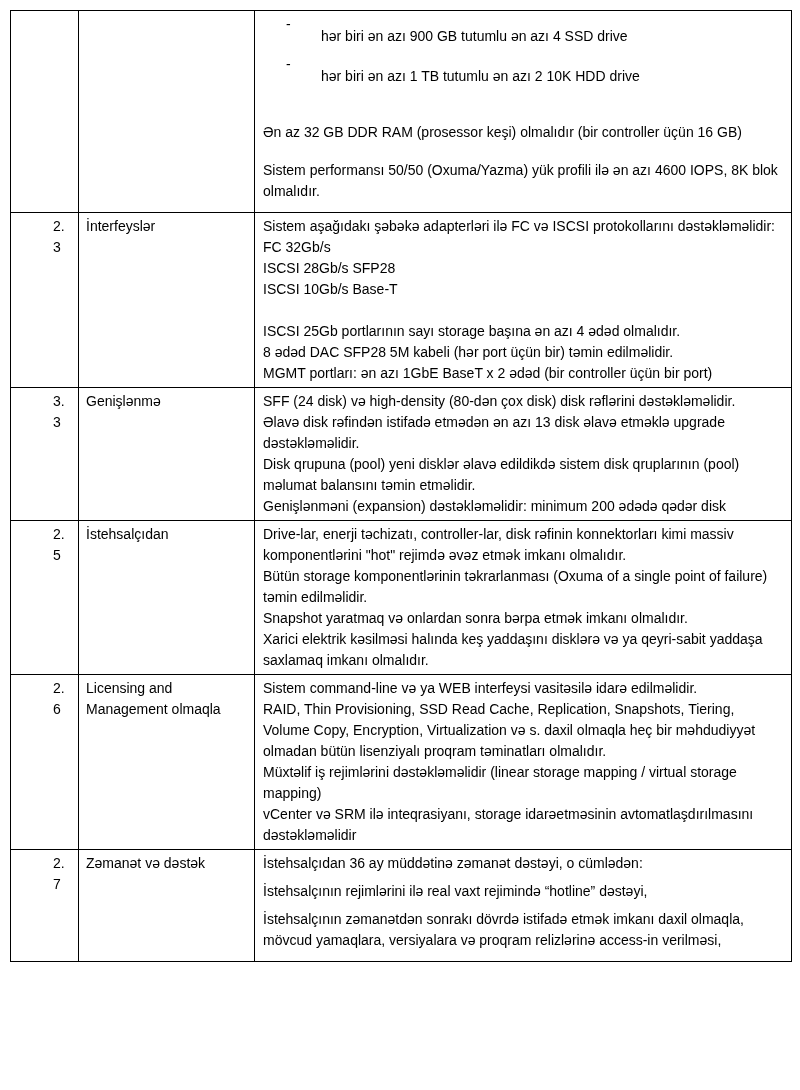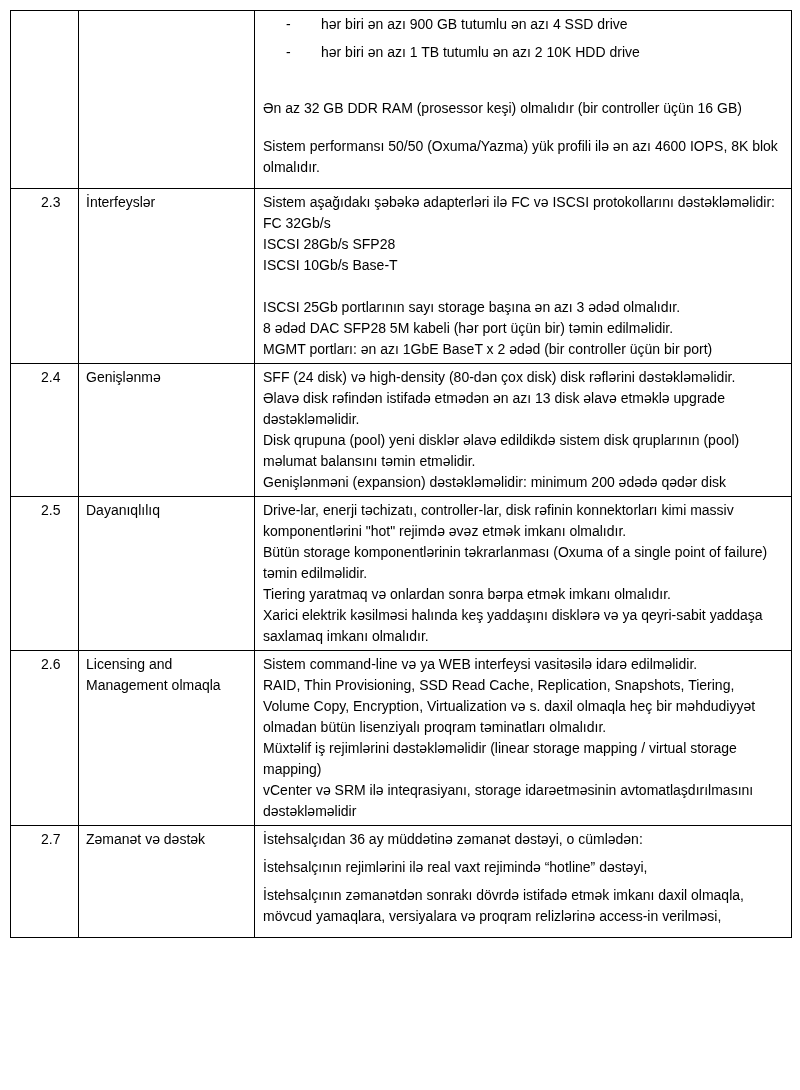--- a/index.html
+++ b/index.html
@@ -26,36 +26,36 @@
   }
   col.c-num  { width: 68px; }
   col.c-name { width: 176px; }
   col.c-desc { width: 537px; }
   td {
     border: 1px solid #000000;
     vertical-align: top;
     padding: 3px 6px;
     word-wrap: break-word;
   }
-  td.col-num  { padding-left: 30px; }
+  td.col-num  { padding-left: 42px; }
   td.col-name { padding-right: 28px; padding-left: 7px; }
   td.col-desc { padding-left: 8px; padding-right: 8px; }
   .para   { margin: 0; }
   .spaced { margin-bottom: 7px; }
   .blank  { height: 21px; }
   .blank-small { height: 10px; }
   .bullet-item {
     display: flex;
     padding-left: 23px;
   }
   .bullet-dash {
     width: 35px;
     flex: 0 0 35px;
   }
-  .bullet-text { flex: 1 1 auto; }
+  .bullet-text { flex: 1 1 auto; margin-top: 12px; }
 </style>
 </head>
 <body>
 
 <div class="page">
   <table class="spec-table">
     <colgroup>
       <col class="c-num">
       <col class="c-name">
       <col class="c-desc">
@@ -81,42 +81,42 @@
         </tr>
         <tr>
           <td class="col-num">2.3</td>
           <td class="col-name">İnterfeyslər</td>
           <td class="col-desc">
             <div class="para">Sistem aşağıdakı şəbəkə adapterləri ilə FC və ISCSI protokollarını dəstəkləməlidir:</div>
             <div class="para">FC 32Gb/s</div>
             <div class="para">ISCSI 28Gb/s SFP28</div>
             <div class="para">ISCSI 10Gb/s Base-T</div>
             <div class="blank"></div>
-            <div class="para">ISCSI 25Gb portlarının sayı storage başına ən azı 3 ədəd olmalıdır.</div>
+            <div class="para">ISCSI 25Gb portlarının sayı storage başına ən azı 4 ədəd olmalıdır.</div>
             <div class="para">8 ədəd DAC SFP28 5M kabeli (hər port üçün bir) təmin edilməlidir.</div>
             <div class="para">MGMT portları: ən azı 1GbE BaseT x 2 ədəd (bir controller üçün bir port)</div>
           </td>
         </tr>
         <tr>
-          <td class="col-num">2.4</td>
+          <td class="col-num">3.3</td>
           <td class="col-name">Genişlənmə</td>
           <td class="col-desc">
             <div class="para">SFF (24 disk) və high-density (80-dən çox disk) disk rəflərini dəstəkləməlidir.</div>
             <div class="para">Əlavə disk rəfindən istifadə etmədən ən azı 13 disk əlavə etməklə upgrade dəstəkləməlidir.</div>
             <div class="para">Disk qrupuna (pool) yeni disklər əlavə edildikdə sistem disk qruplarının (pool) məlumat balansını təmin etməlidir.</div>
             <div class="para">Genişlənməni (expansion) dəstəkləməlidir: minimum 200 ədədə qədər disk</div>
           </td>
         </tr>
         <tr>
           <td class="col-num">2.5</td>
-          <td class="col-name">Dayanıqlılıq</td>
+          <td class="col-name">İstehsalçıdan</td>
           <td class="col-desc">
             <div class="para">Drive-lar, enerji təchizatı, controller-lar, disk rəfinin konnektorları kimi massiv komponentlərini "hot" rejimdə əvəz etmək imkanı olmalıdır.</div>
             <div class="para">Bütün storage komponentlərinin təkrarlanması (Oxuma of a single point of failure) təmin edilməlidir.</div>
-            <div class="para">Tiering yaratmaq və onlardan sonra bərpa etmək imkanı olmalıdır.</div>
+            <div class="para">Snapshot yaratmaq və onlardan sonra bərpa etmək imkanı olmalıdır.</div>
             <div class="para">Xarici elektrik kəsilməsi halında keş yaddaşını disklərə və ya qeyri-sabit yaddaşa saxlamaq imkanı olmalıdır.</div>
           </td>
         </tr>
         <tr>
           <td class="col-num">2.6</td>
           <td class="col-name">Licensing and Management olmaqla</td>
           <td class="col-desc">
             <div class="para">Sistem command-line və ya WEB interfeysi vasitəsilə idarə edilməlidir.</div>
             <div class="para">RAID, Thin Provisioning, SSD Read Cache, Replication, Snapshots, Tiering, Volume Copy, Encryption, Virtualization və s. daxil olmaqla heç bir məhdudiyyət olmadan bütün lisenziyalı proqram təminatları olmalıdır.</div>
             <div class="para">Müxtəlif iş rejimlərini dəstəkləməlidir (linear storage mapping / virtual storage mapping)</div>

